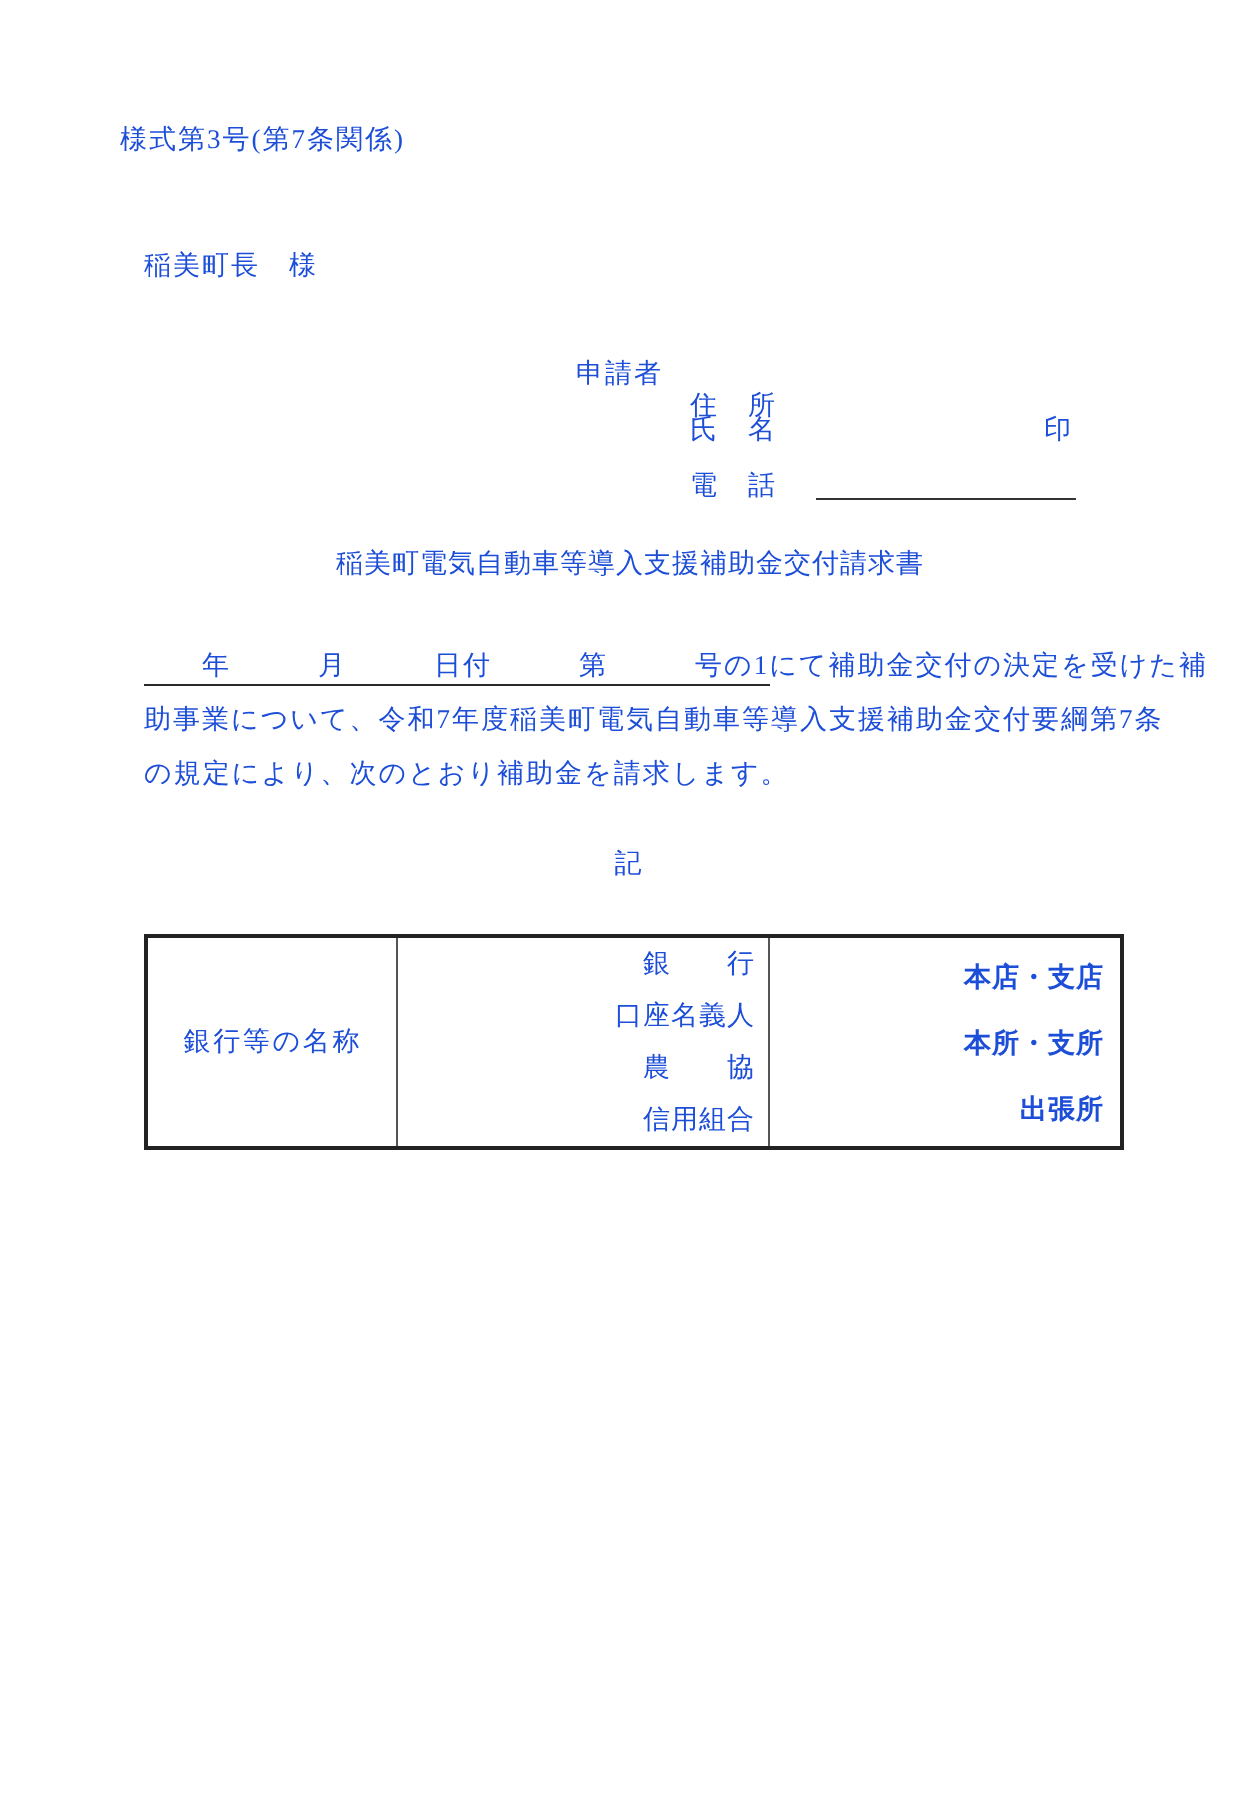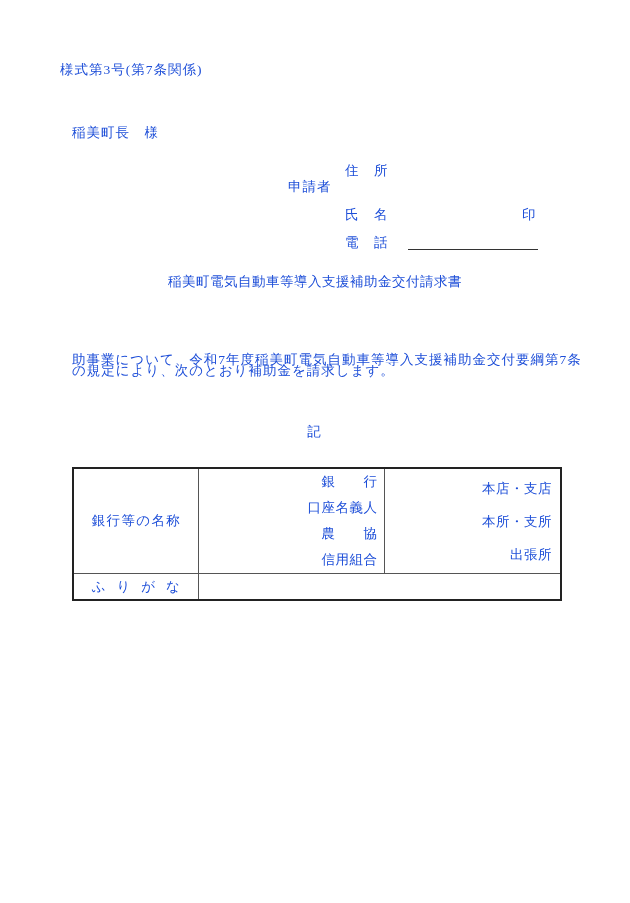--- a/index.html
+++ b/index.html
@@ -10,33 +10,33 @@
     overflow:hidden;
   }
   .abs { position:absolute; white-space:nowrap; }
 
   .form-number { left:60px; top:61px; }
   .date-line   { left:0; width:557px; top:78px; text-align:right; letter-spacing:2px; }
   .addressee   { left:72px; top:124px; }
 
   .applicant-label { left:288px; top:178px; }
   .app-row-label   { left:345px; }
-  .addr-label  { top:162px; }
+  .addr-label  { top:194px; }
   .name-label  { top:206px; }
   .seal        { left:522px; top:206px; }
   .phone-label { top:234px; }
   .phone-line  { left:408px; top:235px; width:130px; height:14px;
                  border-bottom:1px solid #333; }
 
   .doc-title { left:0; width:630px; top:273px; text-align:center; letter-spacing:0.5px; }
 
   .para-line { left:72px; width:480px; }
   .p1 { top:324px; }
   .p2 { top:351px;text-align:right; }
-  .p3 { top:362px; }
+  .p3 { top:378px; }
   .u  { border-bottom:1px solid #2a2a2a; padding-bottom:2px; }
 
   .ki { left:0; width:630px; top:423px; text-align:center; letter-spacing:2px; }
 
   table.main {
     position:absolute; left:72px; top:467px; width:488px;
     border-collapse:collapse; table-layout:fixed;
     border:2px solid #222222;
   }
   table.main td {
@@ -52,21 +52,21 @@
   .label-cell div {
     width:88px; margin:0 auto; white-space:nowrap;
     text-align:justify; text-align-last:justify; letter-spacing:0;
   }
   .amount-cell { text-align:right; }
   .amount-cell span { padding-right:85px; }
 
   .bank-cell { text-align:right; padding-right:6px !important; vertical-align:middle; }
   .bank-cell .bank-item { display:block; line-height:26px; }
   .branch-cell { text-align:right; padding-right:8px !important; }
-  .branch-cell .branch-item { display:block; line-height:33px; }
+  .branch-cell .branch-item { display:block; line-height:33px;font-weight:bold; }
 
   .center-cell { text-align:center; }
 
   .digits-cell { padding:0 !important; }
   .digits-wrap { display:flex; height:35px; align-items:stretch; }
   .digit { flex:1 1 0; border-left:1px dashed #9a9a9a; margin:1px 0; }
   .digit:first-child { border-left:none; }
 
   .note { left:72px; top:729px; }
 </style>
@@ -82,20 +82,21 @@
 
   <div class="abs applicant-label">申請者</div>
   <div class="abs app-row-label addr-label">住　所</div>
   <div class="abs app-row-label name-label">氏　名</div>
   <div class="abs seal">印</div>
   <div class="abs app-row-label phone-label">電　話</div>
   <div class="abs phone-line"></div>
 
   <div class="abs doc-title">稲美町電気自動車等導入支援補助金交付請求書</div>
 
+  <div class="abs para-line p1"><span class="u">　　年　　　月　　　日付　　　第　　　号の1</span><span>にて補助金交付の決定を受けた補</span></div>
   <div class="abs para-line p2">助事業について、令和7年度稲美町電気自動車等導入支援補助金交付要綱第7条</div>
   <div class="abs para-line p3">の規定により、次のとおり補助金を請求します。</div>
 
   <div class="abs ki">記</div>
 
   <table class="main">
     <colgroup>
       <col style="width:125px">
         <col style="width:96px">
         <col style="width:90px">
@@ -111,23 +112,17 @@
         <span class="bank-item">口座名義人</span>
         <span class="bank-item">農　　協</span>
         <span class="bank-item">信用組合</span>
       </td>
       <td class="branch-cell">
         <span class="branch-item">本店・支店</span>
         <span class="branch-item">本所・支所</span>
         <span class="branch-item">出張所</span>
       </td>
     </tr>
-    <tr class="row-furi">
-      <td class="label-cell">
-        <div>ふりがな</div>
-      </td>
-      <td colspan="3"></td>
-    </tr>
   </tbody>
     </table>
 
 
 </div>
 
 </body></html>

